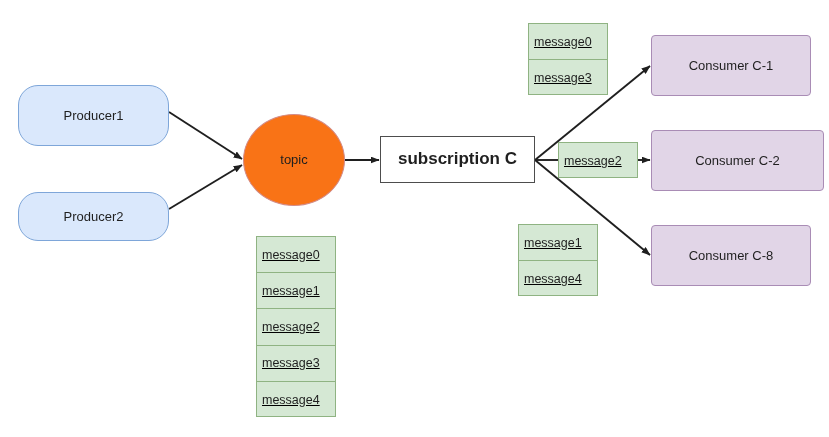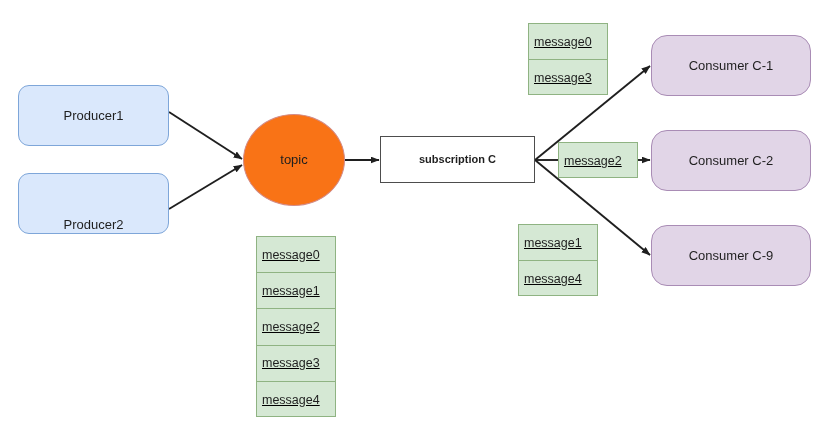--- a/index.html
+++ b/index.html
@@ -30,37 +30,37 @@
     align-items: center;
     justify-content: center;
     text-align: center;
     font-size: 13px;
     color: #1f1f1f;
     line-height: 1.2;
   }
   .producer {
     background: #dae8fc;
     border: 1.3px solid #7ea6d9;
-    border-radius: 11px;
+    border-radius: 20px;
   }
   .topic {
     background: #f97316;
     border: 1.3px solid #d28b88;
     border-radius: 50%;
   }
   .subscription {
     background: #ffffff;
     border: 1.6px solid #4d4d4d;
     font-weight: bold;
-    font-size: 11px;
+    font-size: 17px;
   }
   .consumer {
     background: #e1d5e7;
     border: 1.3px solid #a98cb5;
-    border-radius: 16px;
+    border-radius: 4px;
   }
   .msg-stack {
     position: absolute;
     box-sizing: border-box;
     border: 1.2px solid #8fb382;
     background: #d5e8d4;
     text-decoration: underline;
   }
   .msg-cell {
     box-sizing: border-box;
@@ -93,21 +93,21 @@
     <line x1="535" y1="160" x2="650" y2="66" stroke="#1f1f1f" stroke-width="1.9" marker-end="url(#arrowhead)"></line>
     <line x1="535" y1="160" x2="558" y2="160" stroke="#1f1f1f" stroke-width="1.9"></line>
     <line x1="637" y1="160" x2="650" y2="160" stroke="#1f1f1f" stroke-width="1.9" marker-end="url(#arrowhead)"></line>
     <line x1="535" y1="160" x2="650" y2="255" stroke="#1f1f1f" stroke-width="1.9" marker-end="url(#arrowhead)"></line>
   </svg>
 
   <div class="node producer" style="left:18px; top:85px; width:151px; height:61px;">
     <span>Producer1</span>
   </div>
 
-  <div class="node producer" style="left:18px; top:173px; width:151px; height:61px;align-items:flex-end;">
+  <div class="node producer" style="left:18px; top:192px; width:151px; height:49px;">
     <span>Producer2</span>
   </div>
 
   <div class="node topic" style="left:243px; top:114px; width:102px; height:92px;">
     <span>topic</span>
   </div>
 
   <div class="node subscription" style="left:380px; top:136px; width:155px; height:47px;">
     <span>subscription C</span>
   </div>
@@ -131,21 +131,21 @@
 
   <div class="msg-stack" style="left:518px; top:224px; width:80px; height:72px;">
     <div class="msg-cell" style="height:36px;">message1</div>
     <div class="msg-cell" style="height:36px;">message4</div>
   </div>
 
   <div class="node consumer" style="left:651px; top:35px; width:160px; height:61px;">
     <span>Consumer C-1</span>
   </div>
 
-  <div class="node consumer" style="left:651px; top:130px; width:160px; height:61px;">
+  <div class="node consumer" style="left:651px; top:130px; width:173px; height:61px;">
     <span>Consumer C-2</span>
   </div>
 
   <div class="node consumer" style="left:651px; top:225px; width:160px; height:61px;">
-    <span>Consumer C-9</span>
+    <span>Consumer C-8</span>
   </div>
 
 </div>
 
 </body></html>

